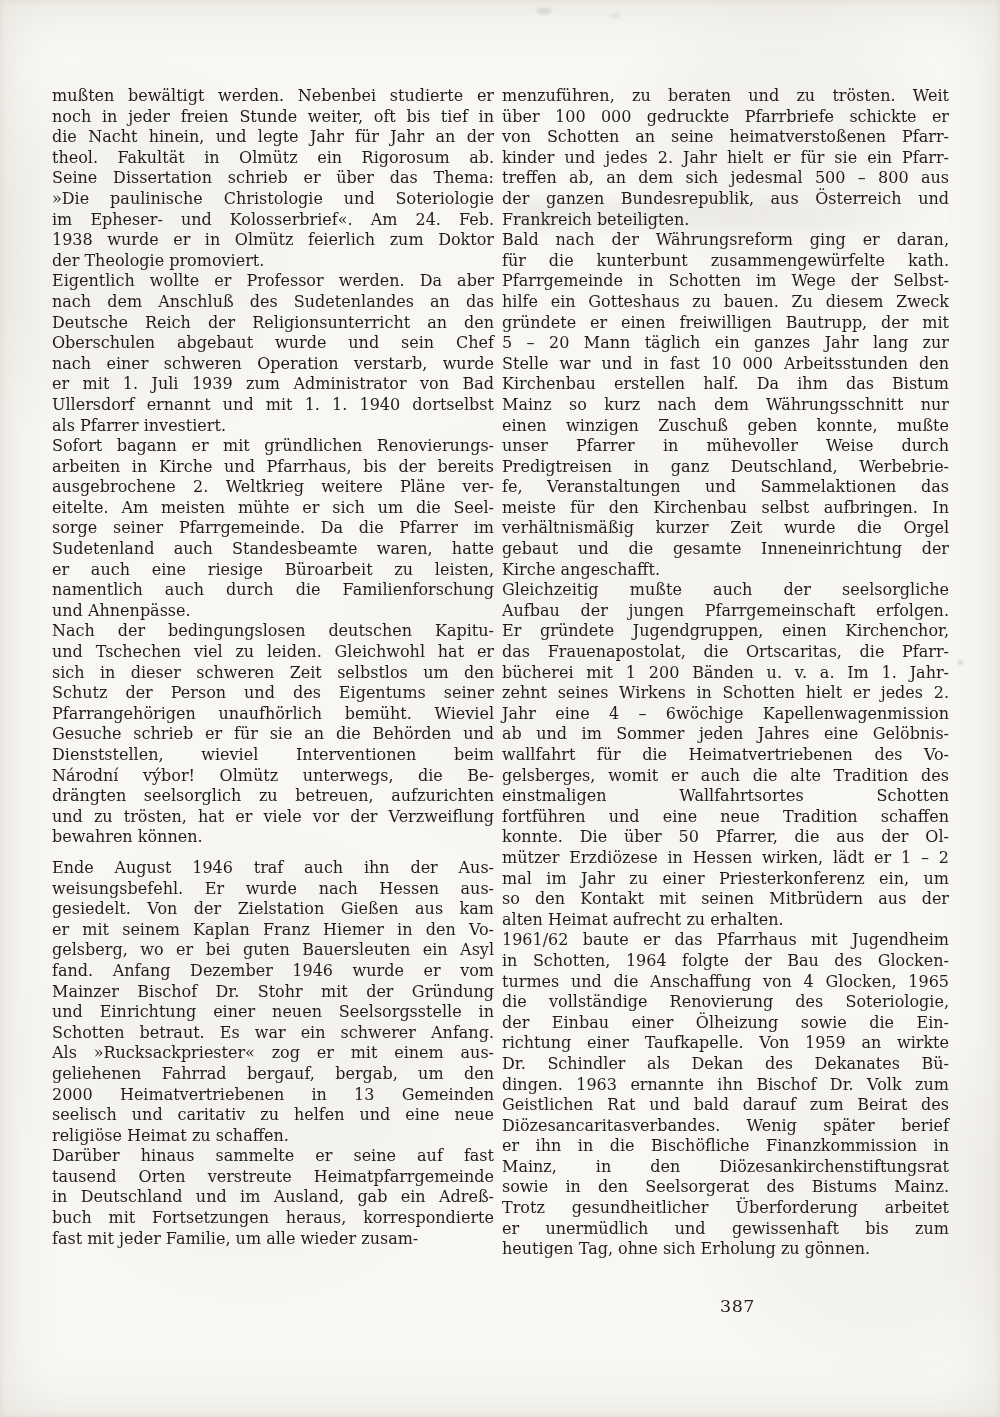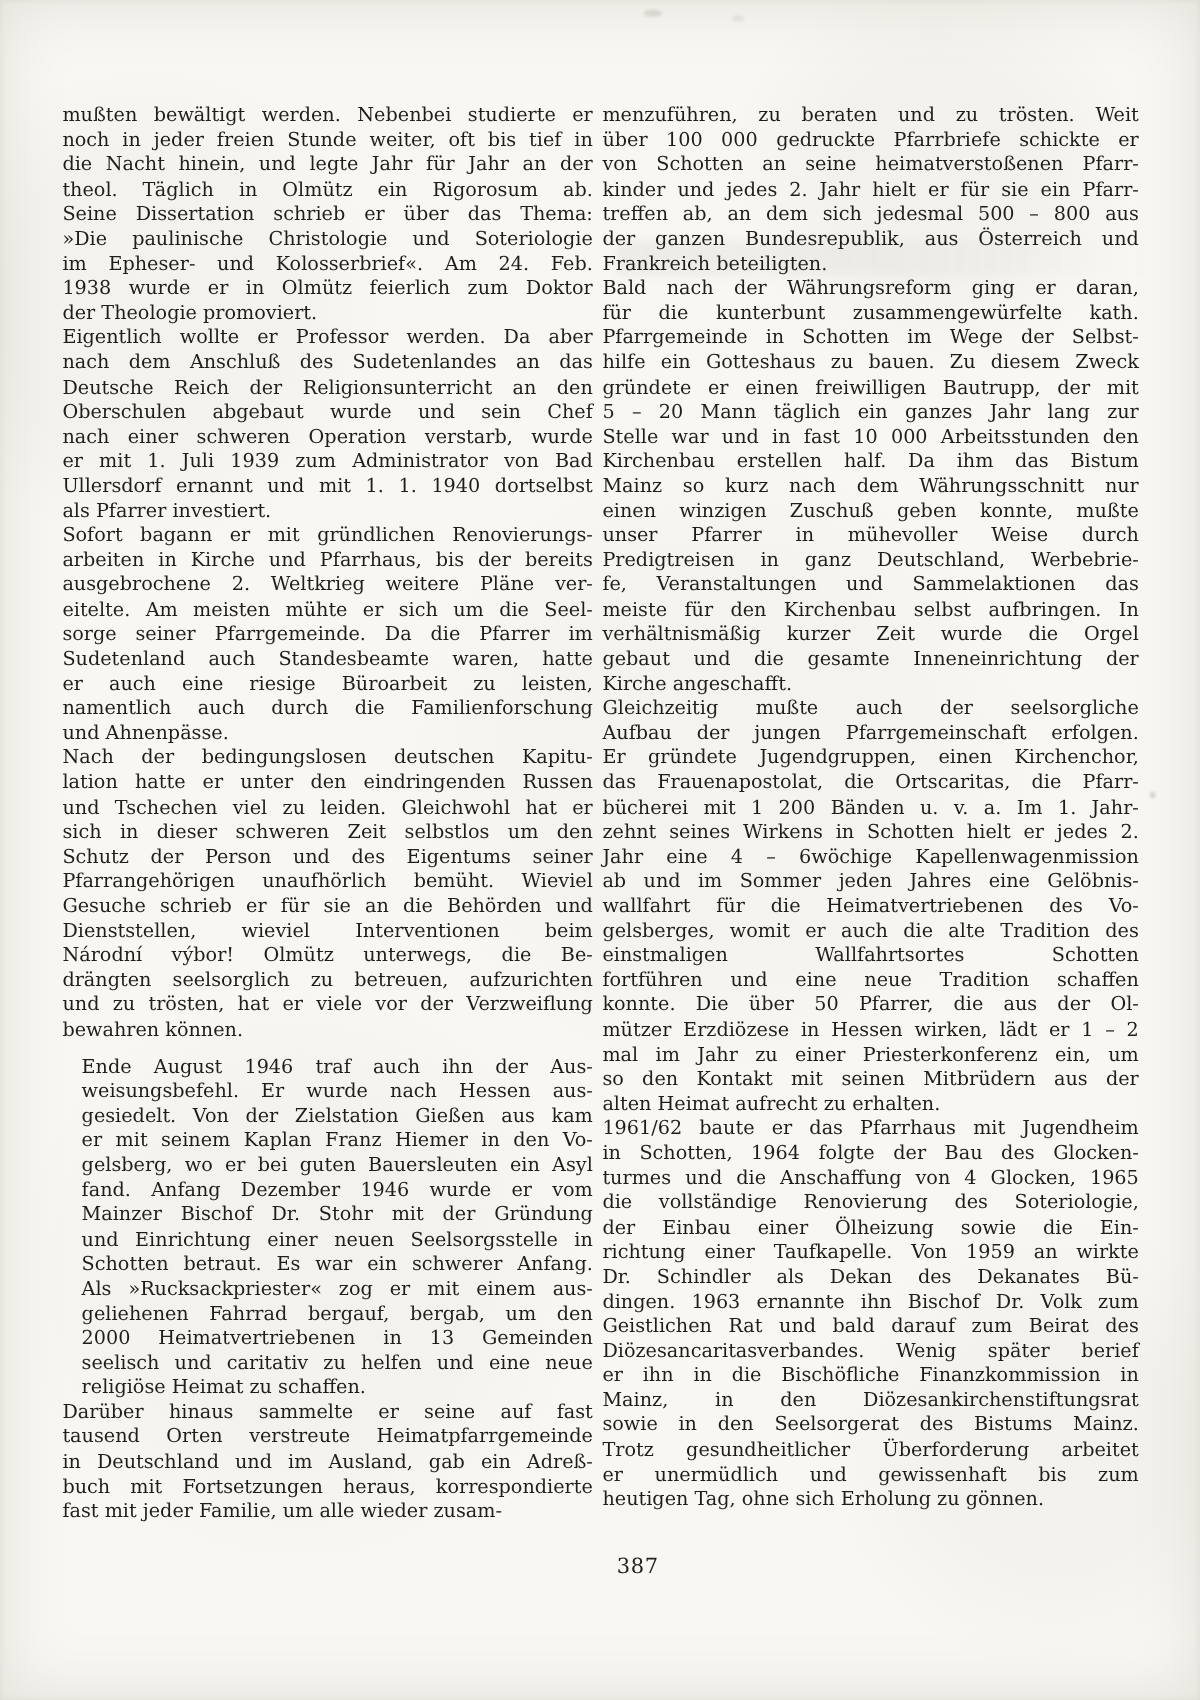--- a/index.html
+++ b/index.html
@@ -23,31 +23,31 @@
       radial-gradient(circle at 25% 75%, rgba(160,155,135,0.05) 0 140px, transparent 240px),
       radial-gradient(circle at 88% 85%, rgba(160,155,135,0.06) 0 100px, transparent 190px);
   }
   .column{
     position:absolute;top:86px;
     font-size:16px;line-height:20.6px;
   }
   .column-left{left:52px;width:442px;}
   .column-right{left:502px;width:447px;}
   .para{margin:0;}
-  .para.gap{margin-top:10px;margin-left:16px;}
+  .para.gap{margin-top:10px;}
   .line{
     text-align:justify;
     text-align-last:justify;
     white-space:normal;
   }
   .line.last{text-align-last:left;}
   .page-number{
     position:absolute;
     left:514px;width:447px;top:1296px;
-    text-align:left;
+    text-align:center;
     font-size:17.5px;
     letter-spacing:0.5px;
     color:#262219;
   }
   
   .smudge{position:absolute;pointer-events:none;background:#6a685e;border-radius:50%;filter:blur(1.5px);}
   .smudge-a{left:536px;top:8px;width:16px;height:6px;opacity:0.18;}
   .smudge-b{left:610px;top:13px;width:10px;height:5px;opacity:0.12;}
   .smudge-c{left:958px;top:660px;width:5px;height:5px;opacity:0.25;}
   .ghost{
@@ -64,21 +64,21 @@
   <div class="smudge smudge-a"></div>
   <div class="smudge smudge-b"></div>
   <div class="smudge smudge-c"></div>
   <div class="ghost"></div>
 
   <div class="column column-left">
       <div class="para">
         <div class="line">mußten bewältigt werden. Nebenbei studierte er</div>
         <div class="line">noch in jeder freien Stunde weiter, oft bis tief in</div>
         <div class="line">die Nacht hinein, und legte Jahr für Jahr an der</div>
-        <div class="line">theol. Täglich in Olmütz ein Rigorosum ab.</div>
+        <div class="line">theol. Fakultät in Olmütz ein Rigorosum ab.</div>
         <div class="line">Seine Dissertation schrieb er über das Thema:</div>
         <div class="line">»Die paulinische Christologie und Soteriologie</div>
         <div class="line">im Epheser- und Kolosserbrief«. Am 24. Feb.</div>
         <div class="line">1938 wurde er in Olmütz feierlich zum Doktor</div>
         <div class="line last">der Theologie promoviert.</div>
       </div>
       <div class="para">
         <div class="line">Eigentlich wollte er Professor werden. Da aber</div>
         <div class="line">nach dem Anschluß des Sudetenlandes an das</div>
         <div class="line">Deutsche Reich der Religionsunterricht an den</div>
@@ -94,21 +94,20 @@
         <div class="line">ausgebrochene 2. Weltkrieg weitere Pläne ver-</div>
         <div class="line">eitelte. Am meisten mühte er sich um die Seel-</div>
         <div class="line">sorge seiner Pfarrgemeinde. Da die Pfarrer im</div>
         <div class="line">Sudetenland auch Standesbeamte waren, hatte</div>
         <div class="line">er auch eine riesige Büroarbeit zu leisten,</div>
         <div class="line">namentlich auch durch die Familienforschung</div>
         <div class="line last">und Ahnenpässe.</div>
       </div>
       <div class="para">
         <div class="line">Nach der bedingungslosen deutschen Kapitu-</div>
-        <div class="line">lation hatte er unter den eindringenden Russen</div>
         <div class="line">und Tschechen viel zu leiden. Gleichwohl hat er</div>
         <div class="line">sich in dieser schweren Zeit selbstlos um den</div>
         <div class="line">Schutz der Person und des Eigentums seiner</div>
         <div class="line">Pfarrangehörigen unaufhörlich bemüht. Wieviel</div>
         <div class="line">Gesuche schrieb er für sie an die Behörden und</div>
         <div class="line">Dienststellen, wieviel Interventionen beim</div>
         <div class="line">Národní výbor! Olmütz unterwegs, die Be-</div>
         <div class="line">drängten seelsorglich zu betreuen, aufzurichten</div>
         <div class="line">und zu trösten, hat er viele vor der Verzweiflung</div>
         <div class="line last">bewahren können.</div>

